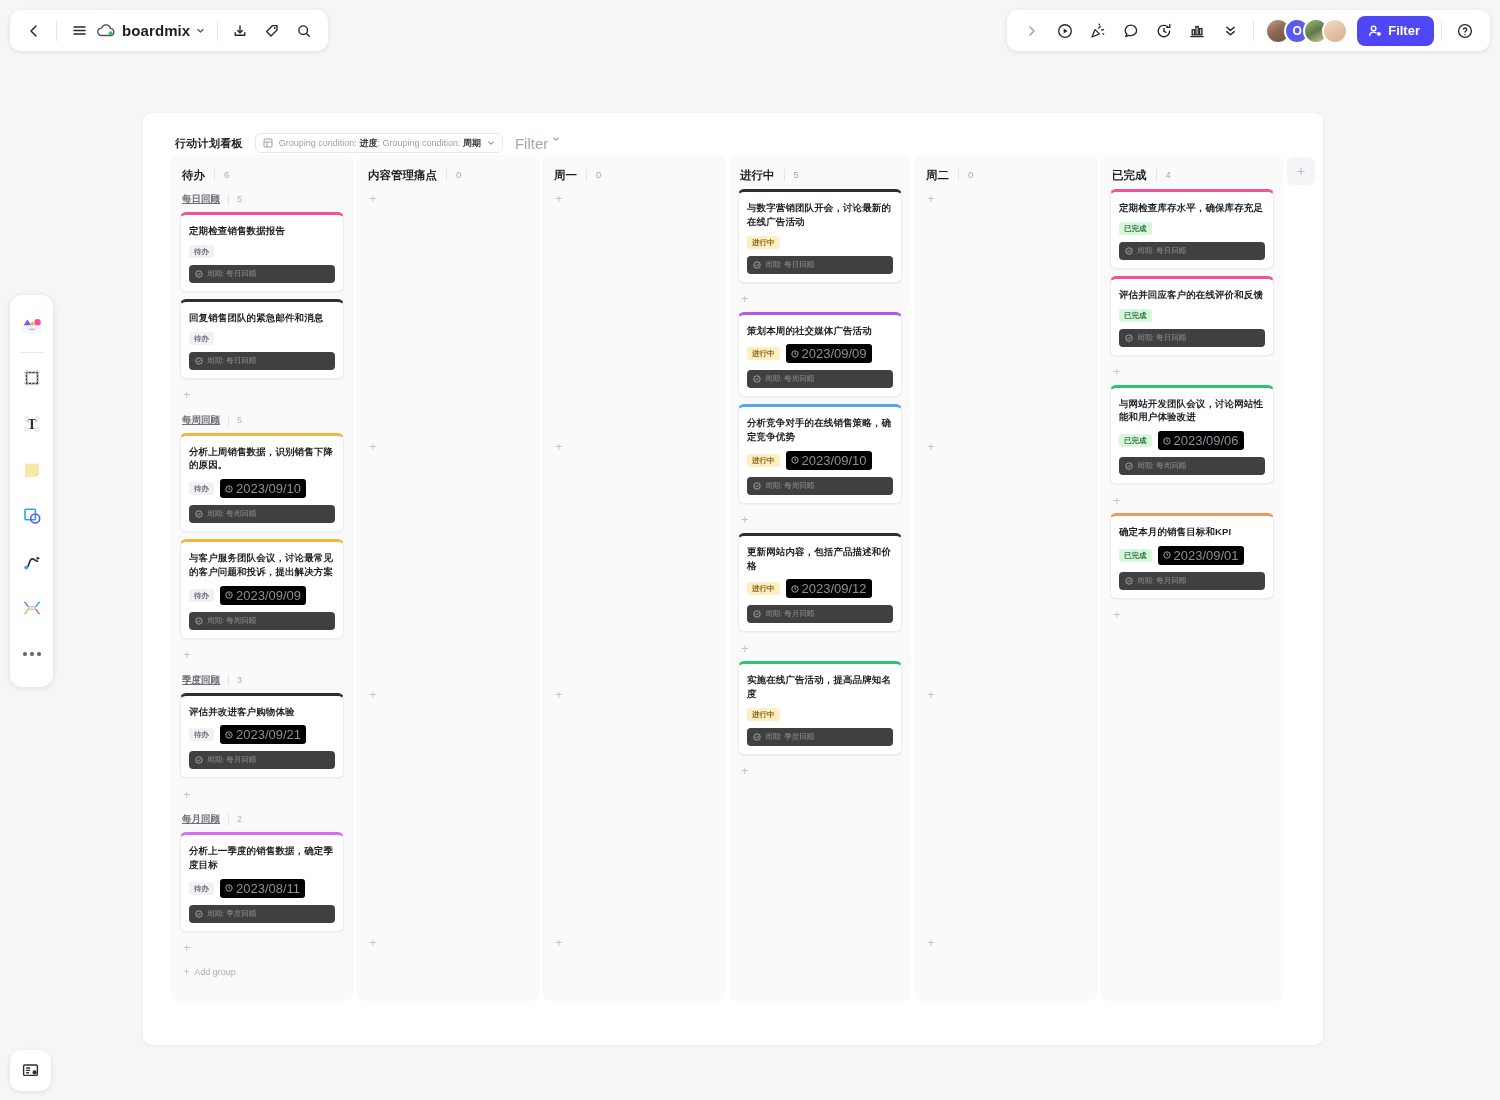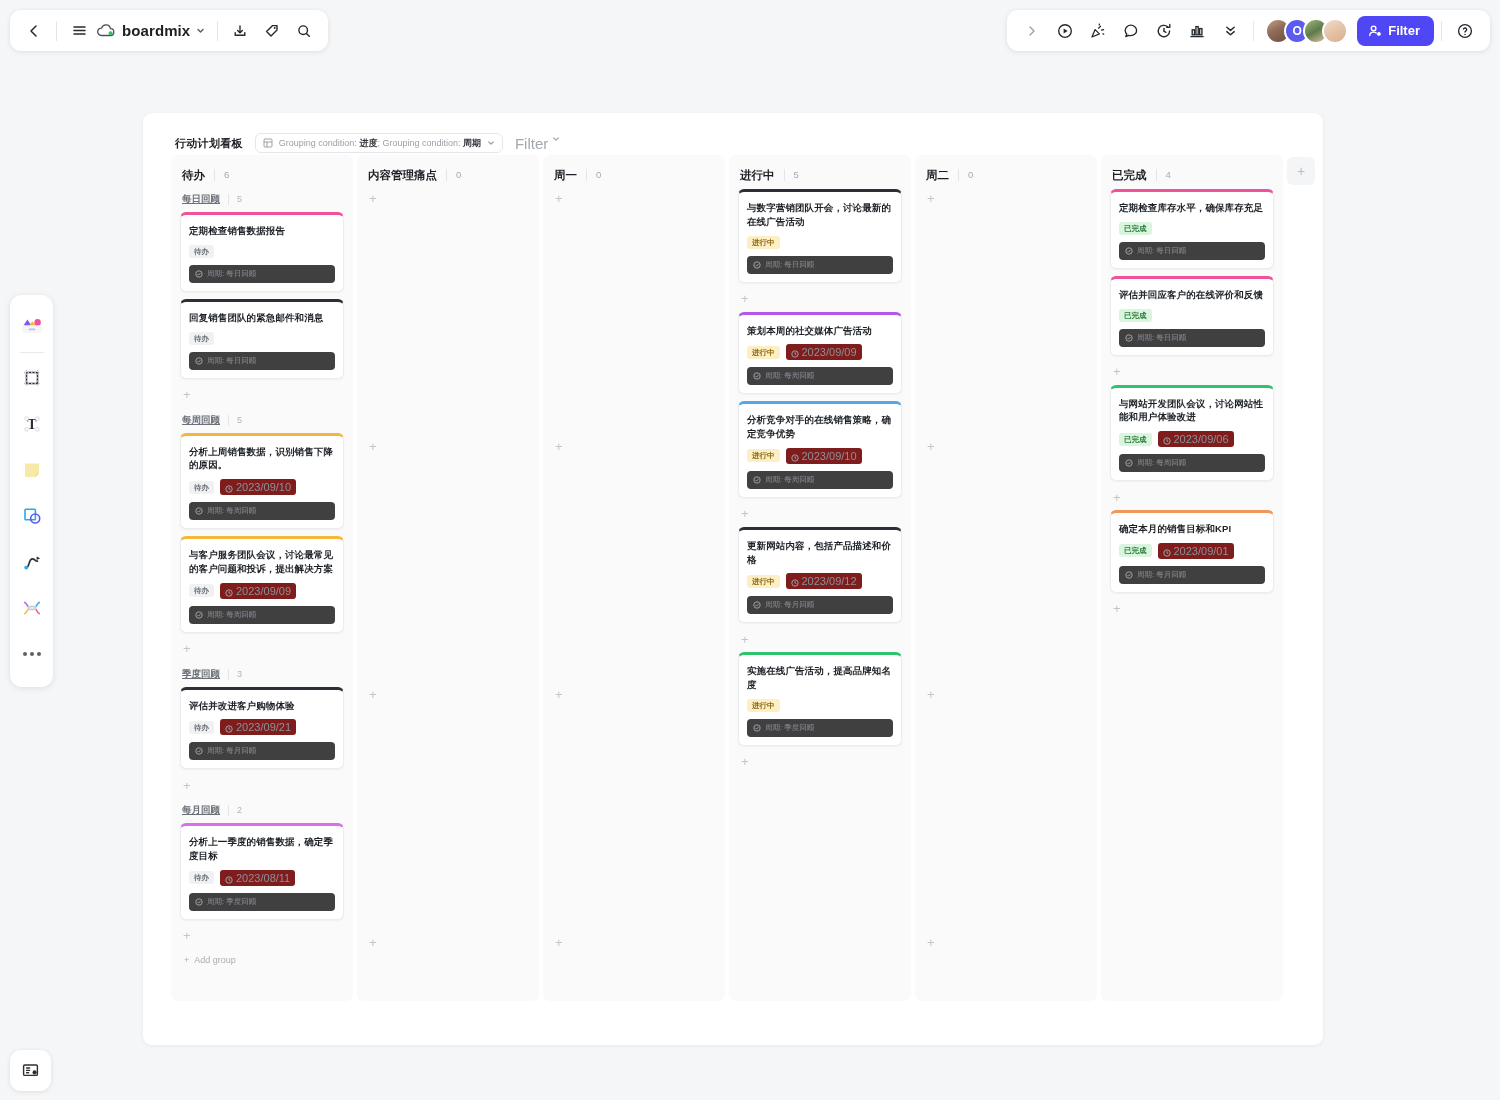--- a/index.html
+++ b/index.html
@@ -150,22 +150,22 @@
   }
   .card-meta { display:flex; align-items:center; gap:6px; flex-wrap:wrap; margin-bottom:7px;}
   .badge {
     font-size: 7.5px; padding: 2px 5px; border-radius: 3px;
     font-weight: 600; line-height: 1.2; white-space: nowrap;
   }
   .b-todo { background:#f0f1f3; color:#6b7078; }
   .b-prog { background:#fdeec4; color:#8a6713; }
   .b-done { background:#d9f5dd; color:#2d7a3c; }
   .date {
-    display:flex; align-items:flex-end; gap:3px;
-    font-size:11px; color:#8b9099; background:#7f1d1d;
+    display:flex; align-items:center; gap:3px;
+    font-size:13px; color:#8b9099; background:#000000;
     border-radius:3px; padding:2px 5px;
   }
   .date svg { flex:none; }
   .card-foot {
     background:#404040; border-radius:4px;
     padding:4px 6px; display:flex; align-items:center; gap:4px;
     font-size:7.5px; color:#8b9099;
   }
   .add-card {
     display:flex; align-items:center; justify-content:flex-start;

